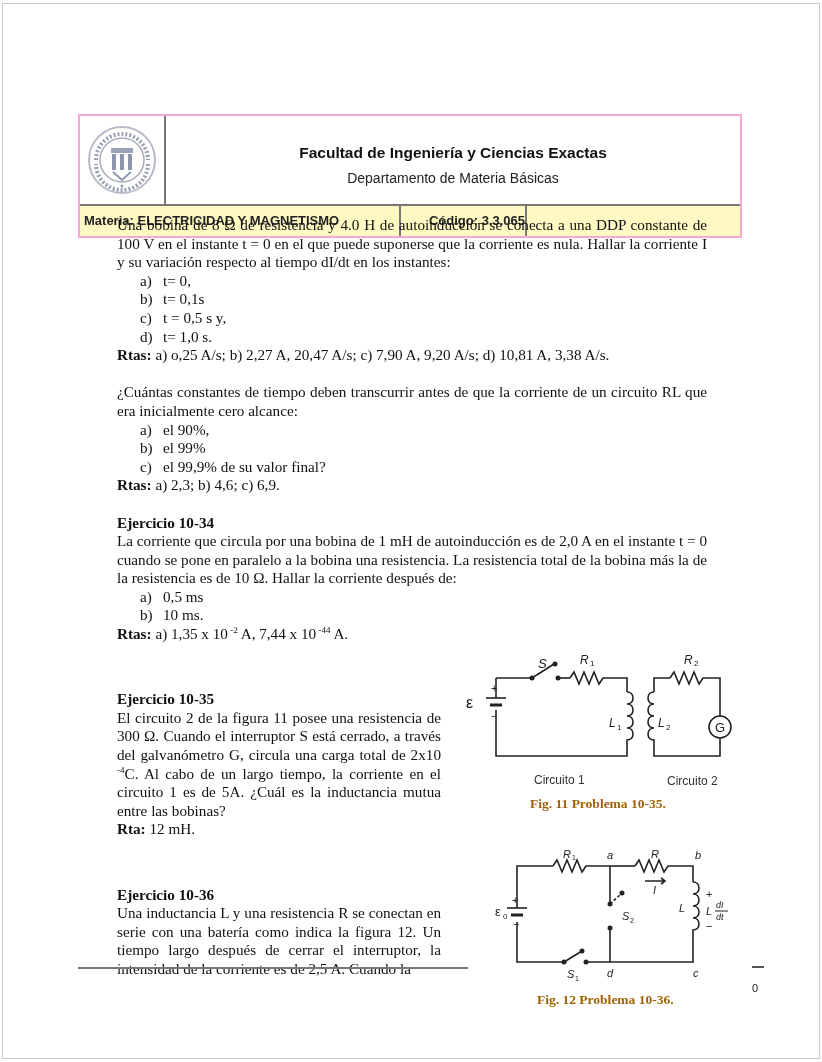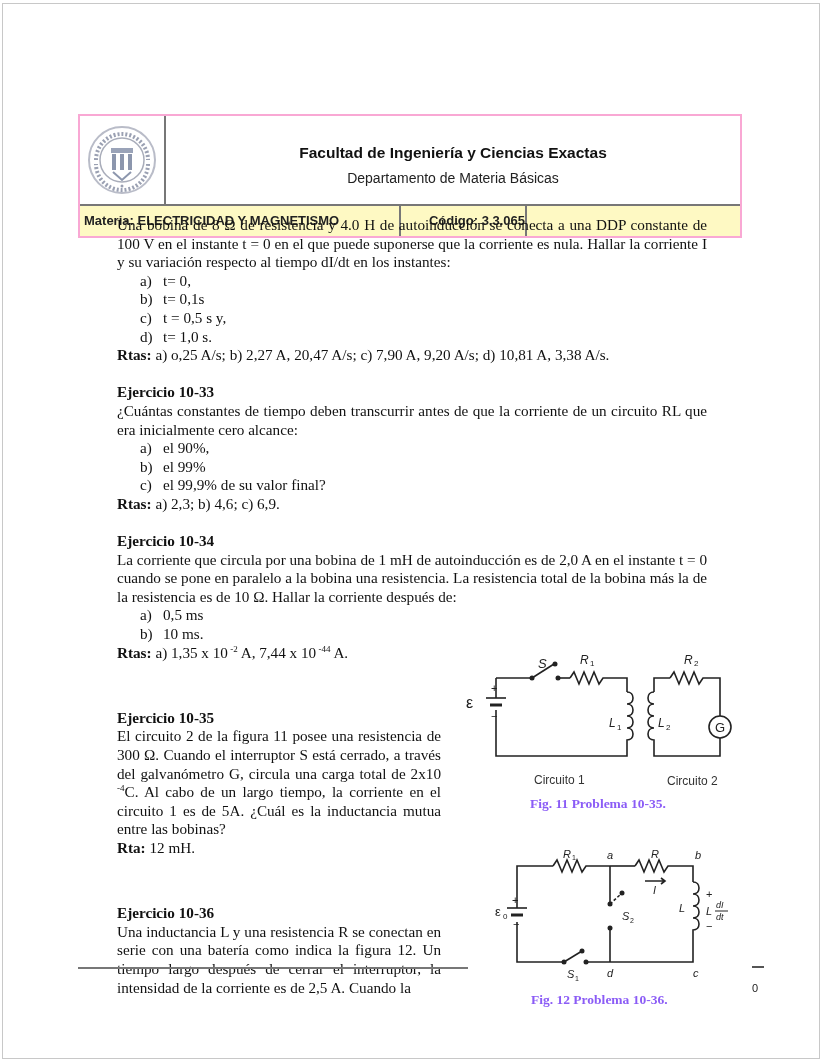--- a/index.html
+++ b/index.html
@@ -24,21 +24,21 @@
   .list { margin: 0; }
   .li { display: flex; height: 18.6px; padding-left: 23px; }
   .li .lbl { width: 23px; }
   .gap { height: 18.6px; }
   .b { font-weight: bold; }
   sup { font-size: 9px; vertical-align: 6px; line-height: 0; }
 
   .narrow { width: 324px; margin-top: 28px; }
 
   .fig { position: absolute; }
-  .fig-caption { position: absolute; font-family: "Liberation Serif", serif; font-weight: bold; font-size: 13.5px; color: #8b5cf6; white-space: nowrap; }
+  .fig-caption { position: absolute; font-family: "Liberation Serif", serif; font-weight: bold; font-size: 13.5px; color: #a16207; white-space: nowrap; }
 
   .bottom-rule { position: absolute; left: 78px; top: 967px; width: 390px; height: 2px; background: #777; }
   .page-dash { position: absolute; left: 752px; top: 966px; width: 12px; height: 2px; background: #555; }
   .page-num { position: absolute; left: 752px; top: 982px; font-family: "Liberation Sans", sans-serif; font-size: 11px; color: #222; }
   svg text { font-family: "Liberation Sans", sans-serif; }
 </style>
 </head>
 <body>
 
 <div class="page-frame"></div>
@@ -92,21 +92,20 @@
           <span class="lbl">d)</span>
           <span>t= 1,0 s.</span>
         </div>
     </div>
     <p><span class="b">Rtas:</span><span> a) o,25 A/s; b) 2,27 A, 20,47 A/s; c) 7,90 A, 9,20 A/s; d) 10,81 A, 3,38 A/s.</span></p>
   </div>
 
   <div class="gap"></div>
 
   <div>
-    <p class="b">Ejercicio 10-33</p>
     <p class="para">¿Cuántas constantes de tiempo deben transcurrir antes de que la corriente de un circuito RL que era inicialmente cero alcance:</p>
     <div class="list">
       <div class="li">
           <span class="lbl">a)</span>
           <span>el 90%,</span>
         </div>
       <div class="li">
           <span class="lbl">b)</span>
           <span>el 99%</span>
         </div>
@@ -233,18 +232,18 @@
     <text x="80" y="133" font-size="7" fill="#222">1</text>
     <text x="127" y="72" font-size="11" font-style="italic" fill="#222">S</text>
     <text x="135" y="75" font-size="7" fill="#222">2</text>
     <text x="211" y="50" font-size="11" fill="#222">+</text>
     <text x="211" y="67" font-size="11" font-style="italic" fill="#222">L</text>
     <text x="221" y="60" font-size="9" font-style="italic" fill="#222">dI</text>
     <line x1="220" y1="63" x2="233" y2="63" stroke="#222" stroke-width="1"></line>
     <text x="221" y="72" font-size="9" font-style="italic" fill="#222">dt</text>
     <text x="211" y="82" font-size="11" fill="#222">−</text>
   </svg>
-  <div class="fig-caption" style="left:36px; top:144px;">Fig. 12 Problema 10-36.</div>
+  <div class="fig-caption" style="left:42px; top:144px;">Fig. 12 Problema 10-36.</div>
 </div>
 
 <div class="bottom-rule"></div>
 <div class="page-dash"></div>
 <div class="page-num">0</div>
 
 </body></html>

